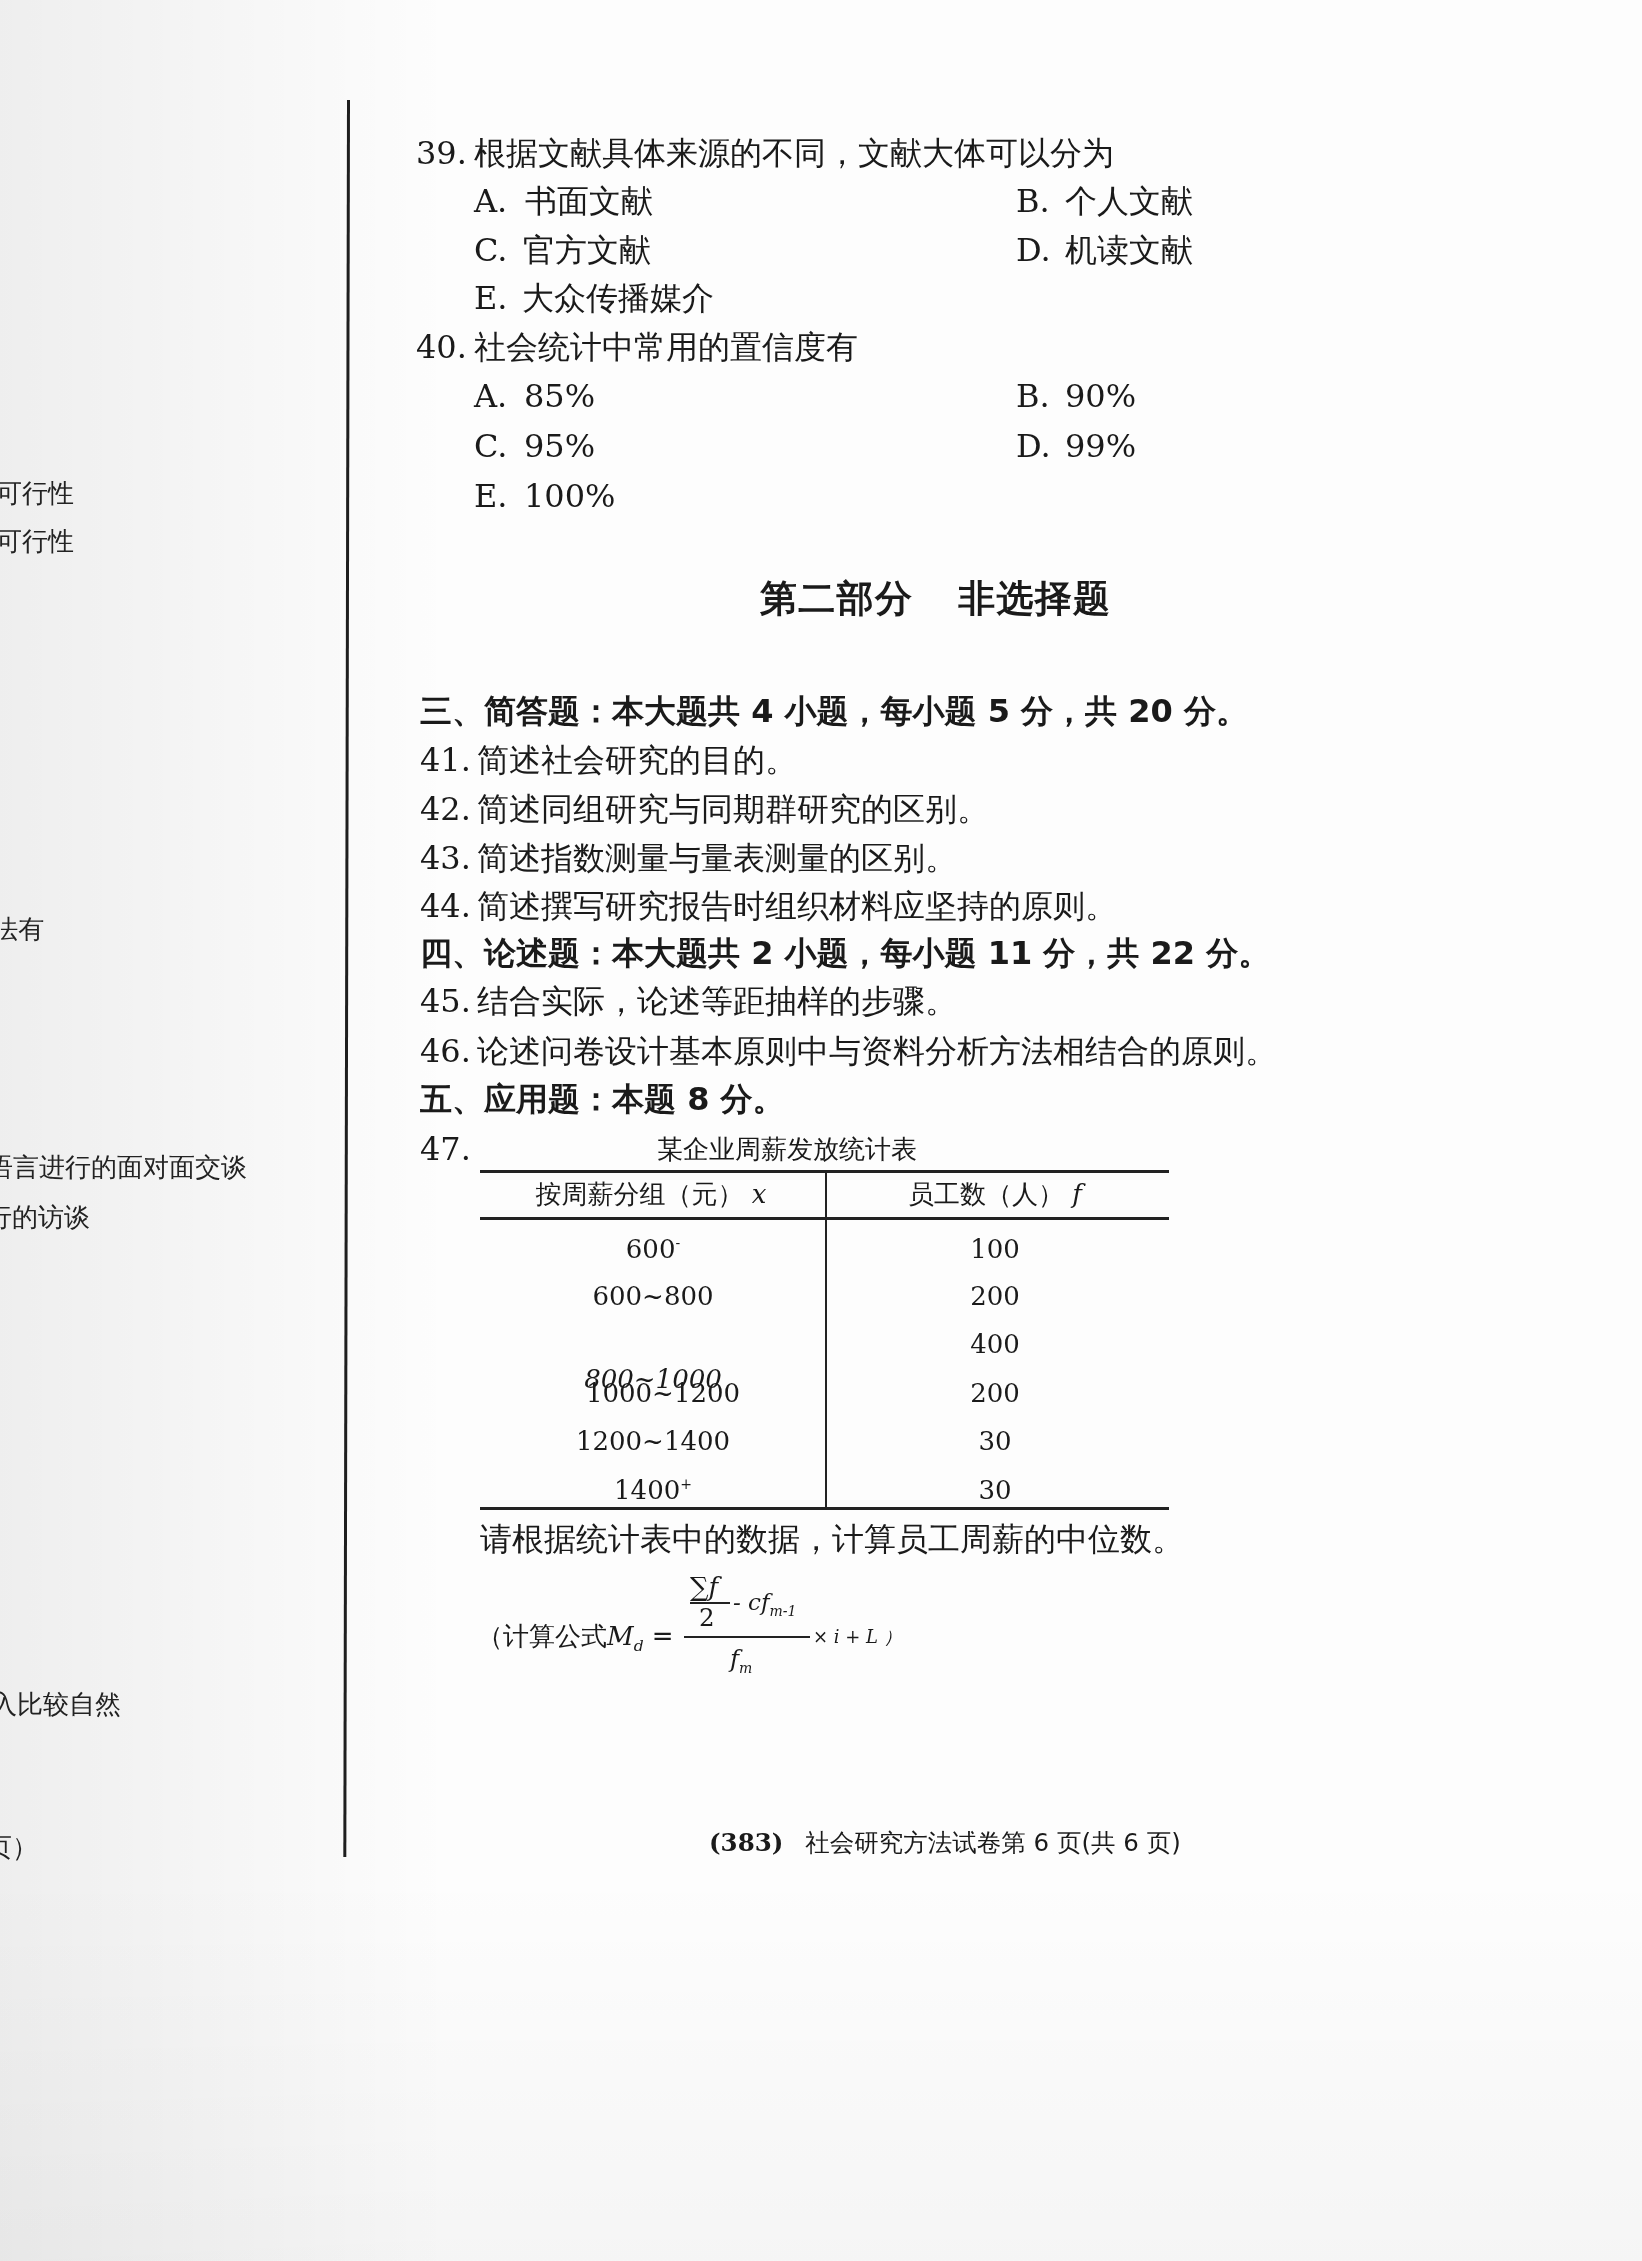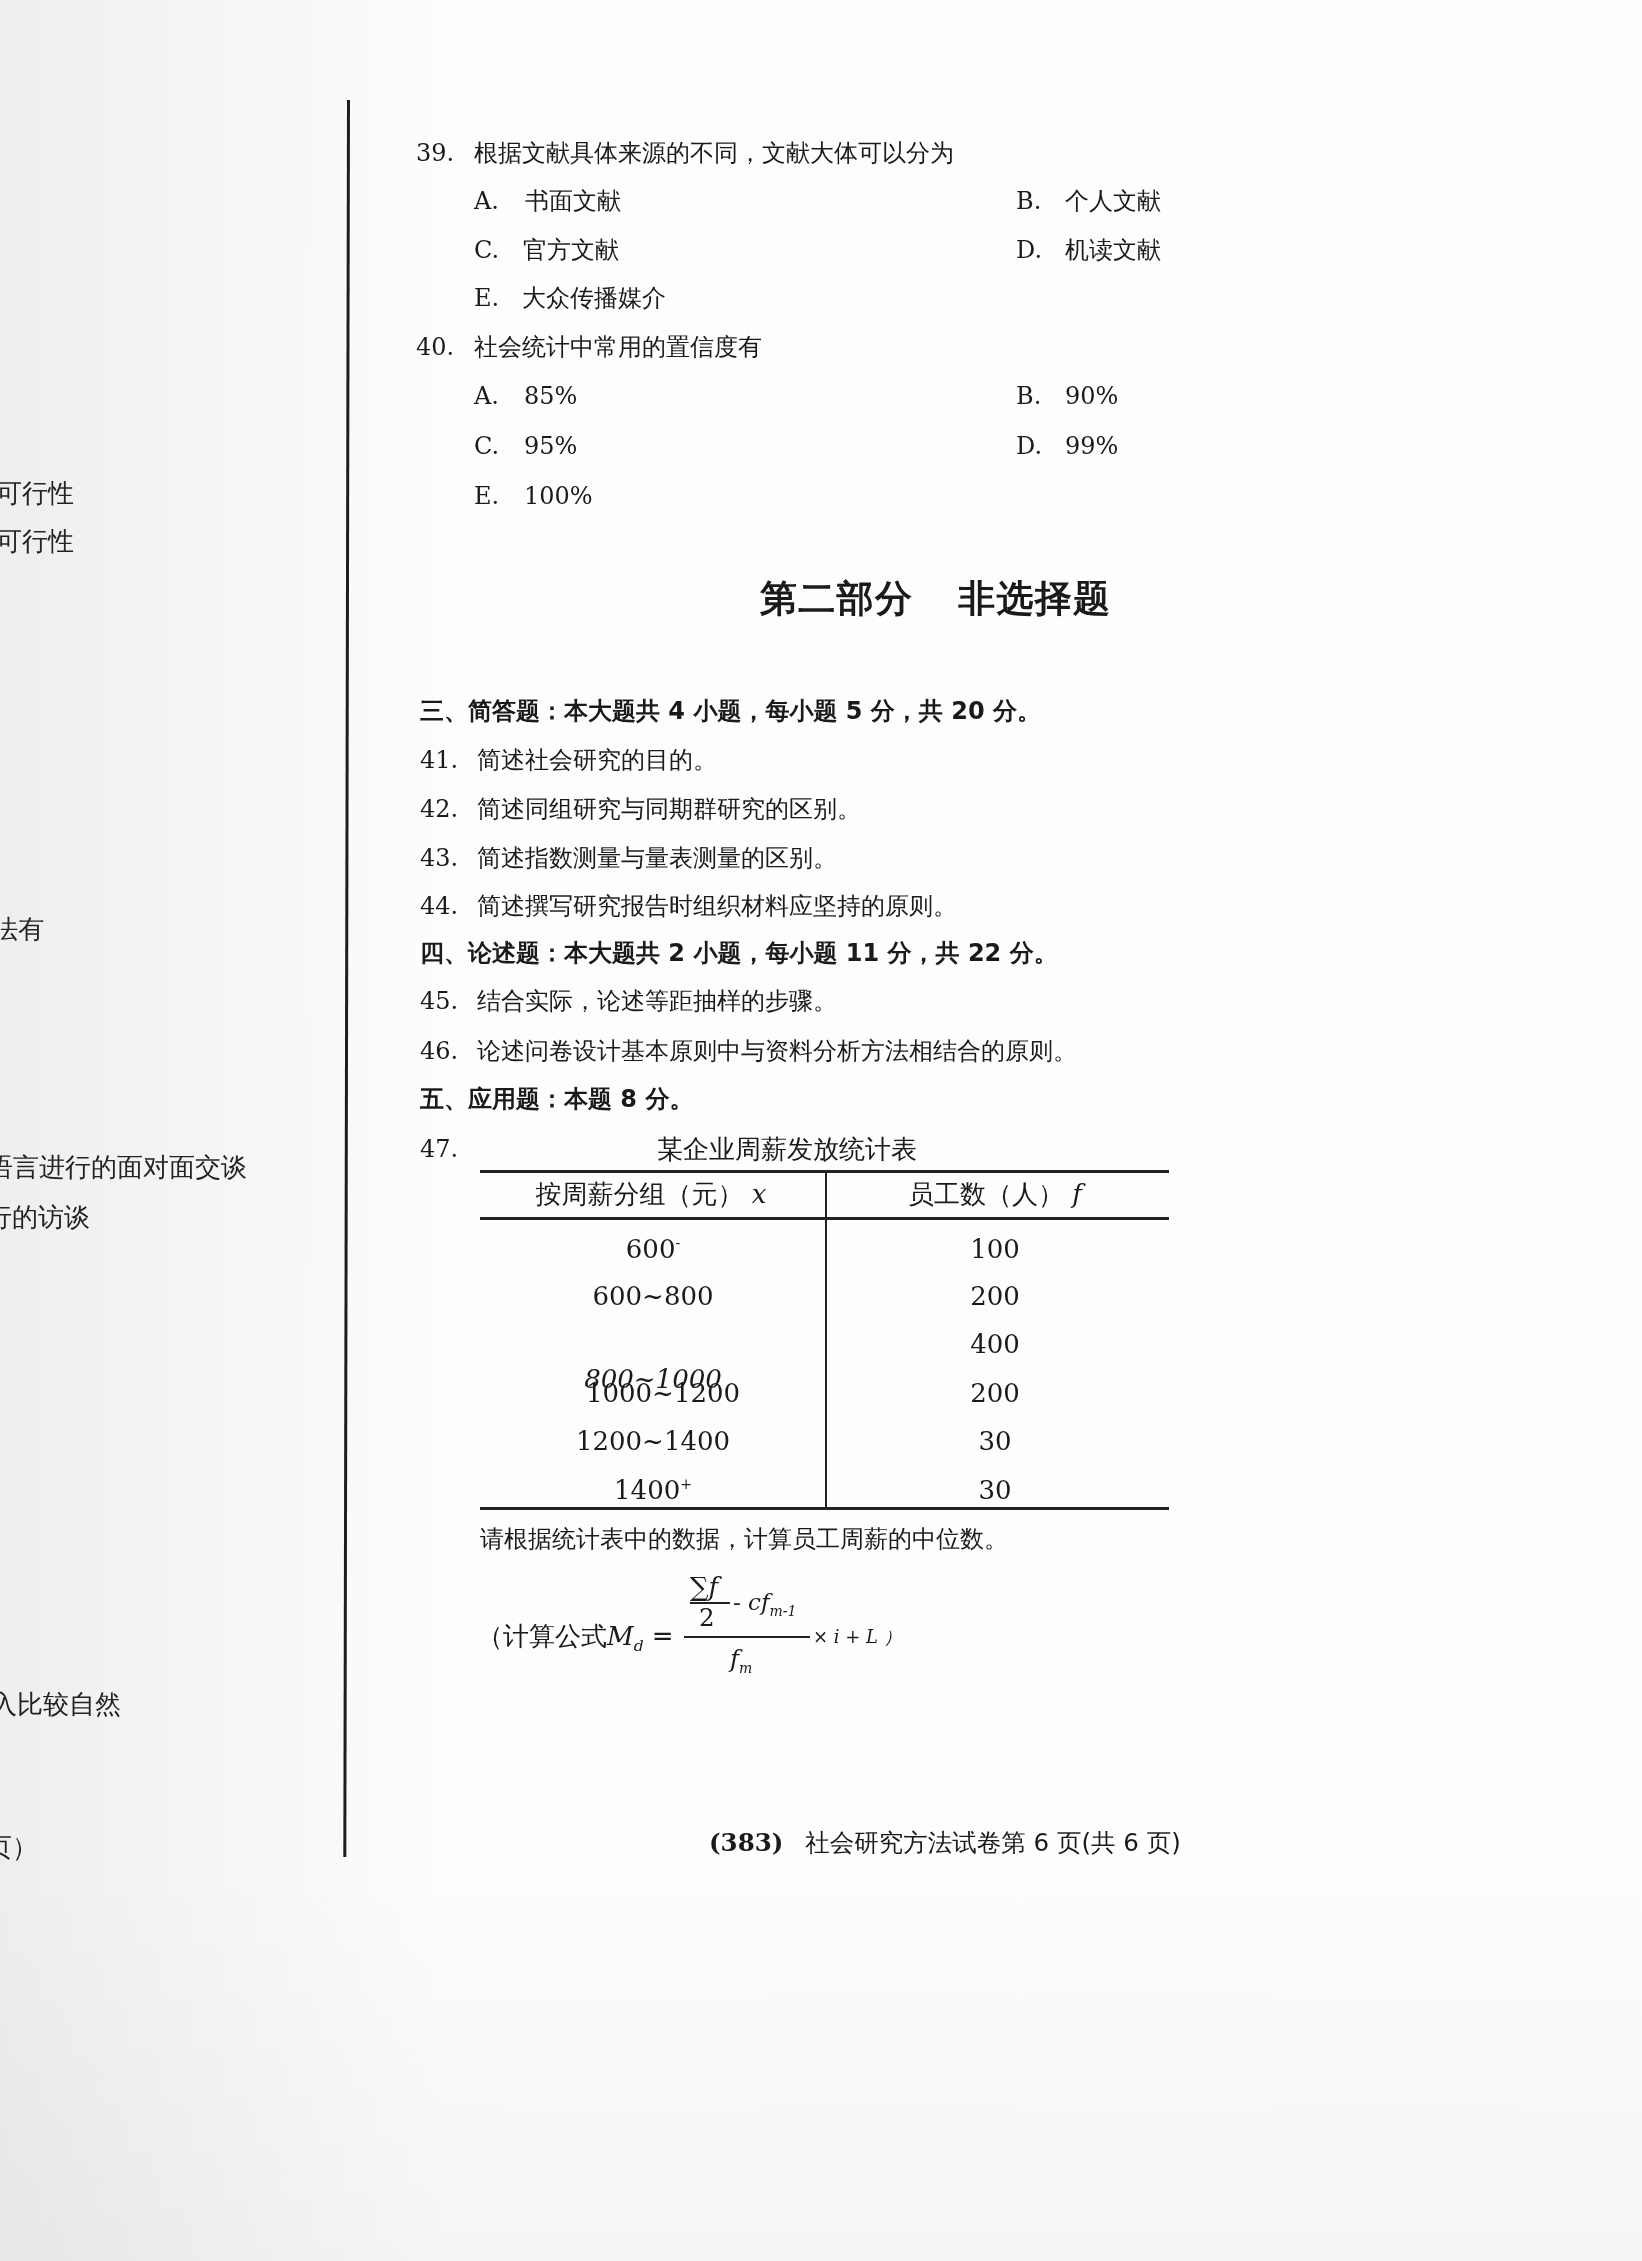--- a/index.html
+++ b/index.html
@@ -12,21 +12,21 @@
   .scan-shade {
     position:absolute; left:0; top:0; width:451px; height:2261px;
     background:linear-gradient(to right, rgba(0,0,0,0.06), rgba(0,0,0,0.0));
     pointer-events:none;
   }
   .scan-shade-bottom {
     position:absolute; left:0; top:1868px; width:1643px; height:393px;
     background:linear-gradient(to bottom, rgba(0,0,0,0), rgba(0,0,0,0.03));
     pointer-events:none;
   }
-  .t { position:absolute; white-space:nowrap; font-size:24px; line-height:31px; }
+  .t { position:absolute; white-space:nowrap; font-size:32px; line-height:31px; }
   .sans { font-family:"DejaVu Sans","Liberation Sans",sans-serif; }
   .bold { font-weight:bold; }
   .frag { position:absolute; white-space:nowrap; font-size:26px; line-height:31px; color:#222; }
   .vline { position:absolute; left:347px; top:100px; width:3.2px; height:1757px; background:#1e1e1e; transform:rotate(0.12deg); transform-origin:top left; }
   .part-title { position:absolute; left:760px; top:577px; font-size:37px; line-height:43px; font-weight:bold; letter-spacing:1.3px; font-family:"DejaVu Sans","Liberation Sans",sans-serif; }
   .part-title span { display:inline-block; }
   .part-title .gap { width:45px; }
   
   .tbl-title { position:absolute; left:657px; top:1134px; font-size:26px; line-height:31px; font-family:"DejaVu Sans","Liberation Sans",sans-serif; }
   .rule { position:absolute; left:480px; width:689px; background:#222; }

